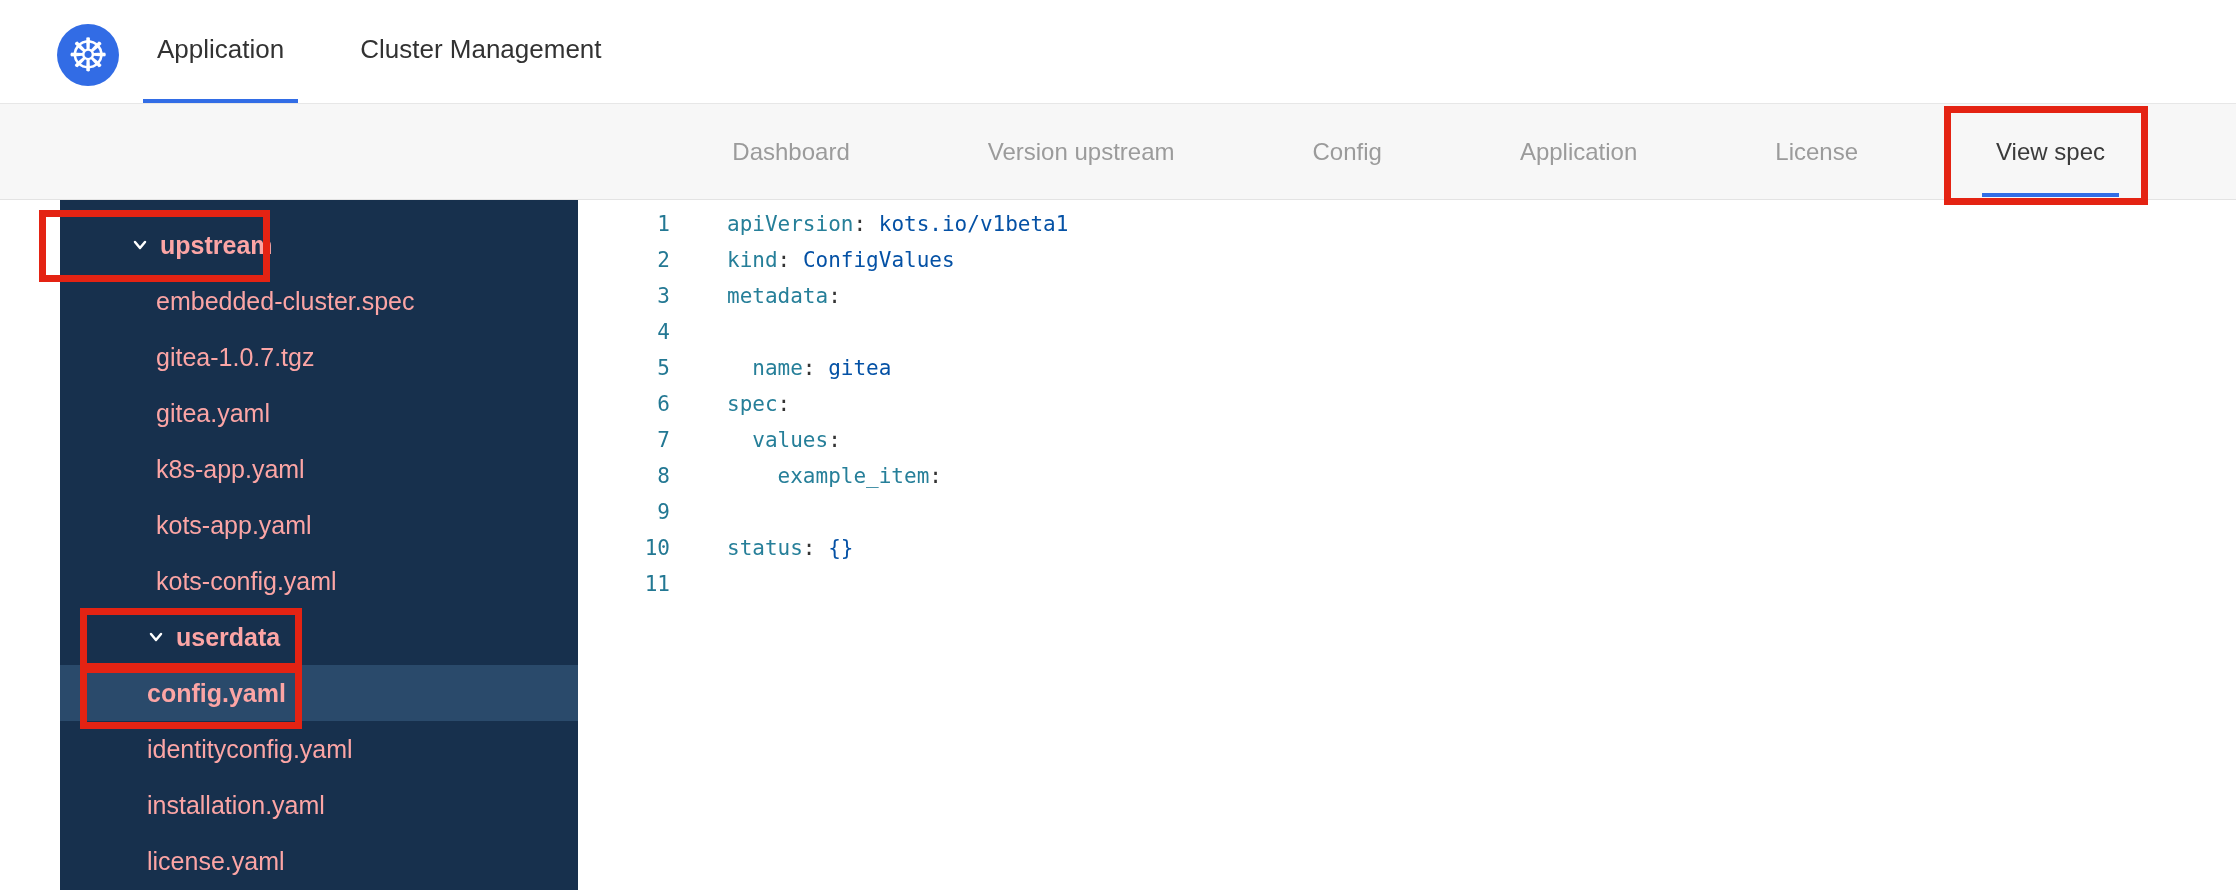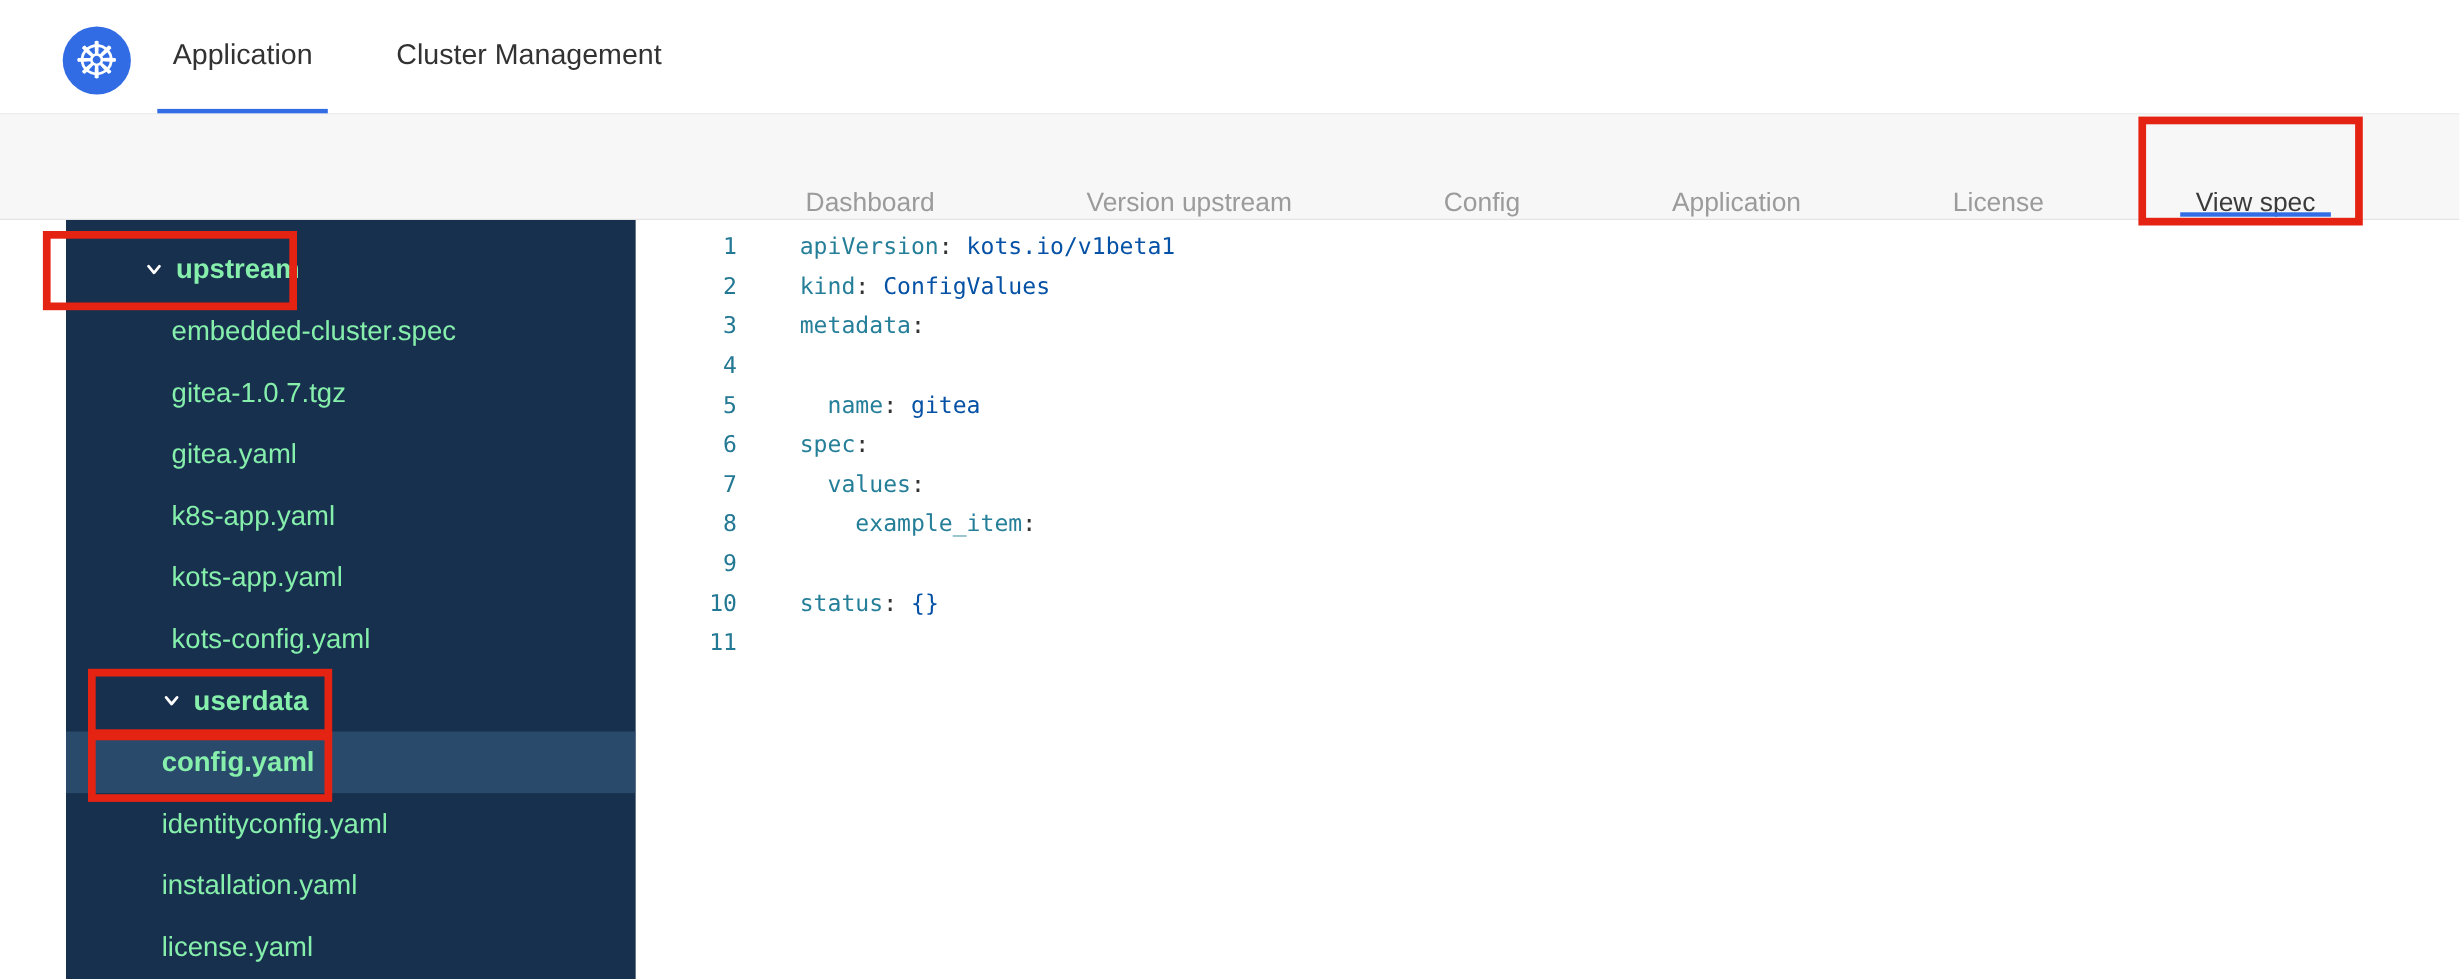--- a/index.html
+++ b/index.html
@@ -42,21 +42,20 @@
     cursor: pointer;
   }
   .top-tab.active { border-bottom-color: var(--accent_blue); }
 
   
   .subnav {
     height: 96px;
     background: #f7f7f7;
     border-bottom: 1px solid #e3e3e3;
     display: flex;
-    align-items: flex-end;
   }
   .subnav-items {
     display: flex;
     margin-left: auto;
     column-gap: 110px;
     padding-right: 117px;
   }
   .subnav-item {
     position: relative;
     display: flex; align-items: center;
@@ -82,21 +81,21 @@
     flex: none;
     width: 518px;
     margin-left: 60px;
     background: var(--sidebar_bg);
     padding-top: 17px;
     overflow: hidden;
   }
   .tree-row {
     height: 56px;
     display: flex; align-items: center;
-    color: #86efac;
+    color: #fca5a5;
     font-size: 25px;
     cursor: pointer;
     white-space: nowrap;
   }
   .tree-row.folder { font-weight: 700; }
   .tree-row.selected { background: var(--sidebar_selected); font-weight: 700; }
   .lvl0 { padding-left: 70px; }
   .lvl1 { padding-left: 96px; }
   .folder.lvl1 { padding-left: 86px; }
   .lvl2 { padding-left: 87px; text-align: center; }

